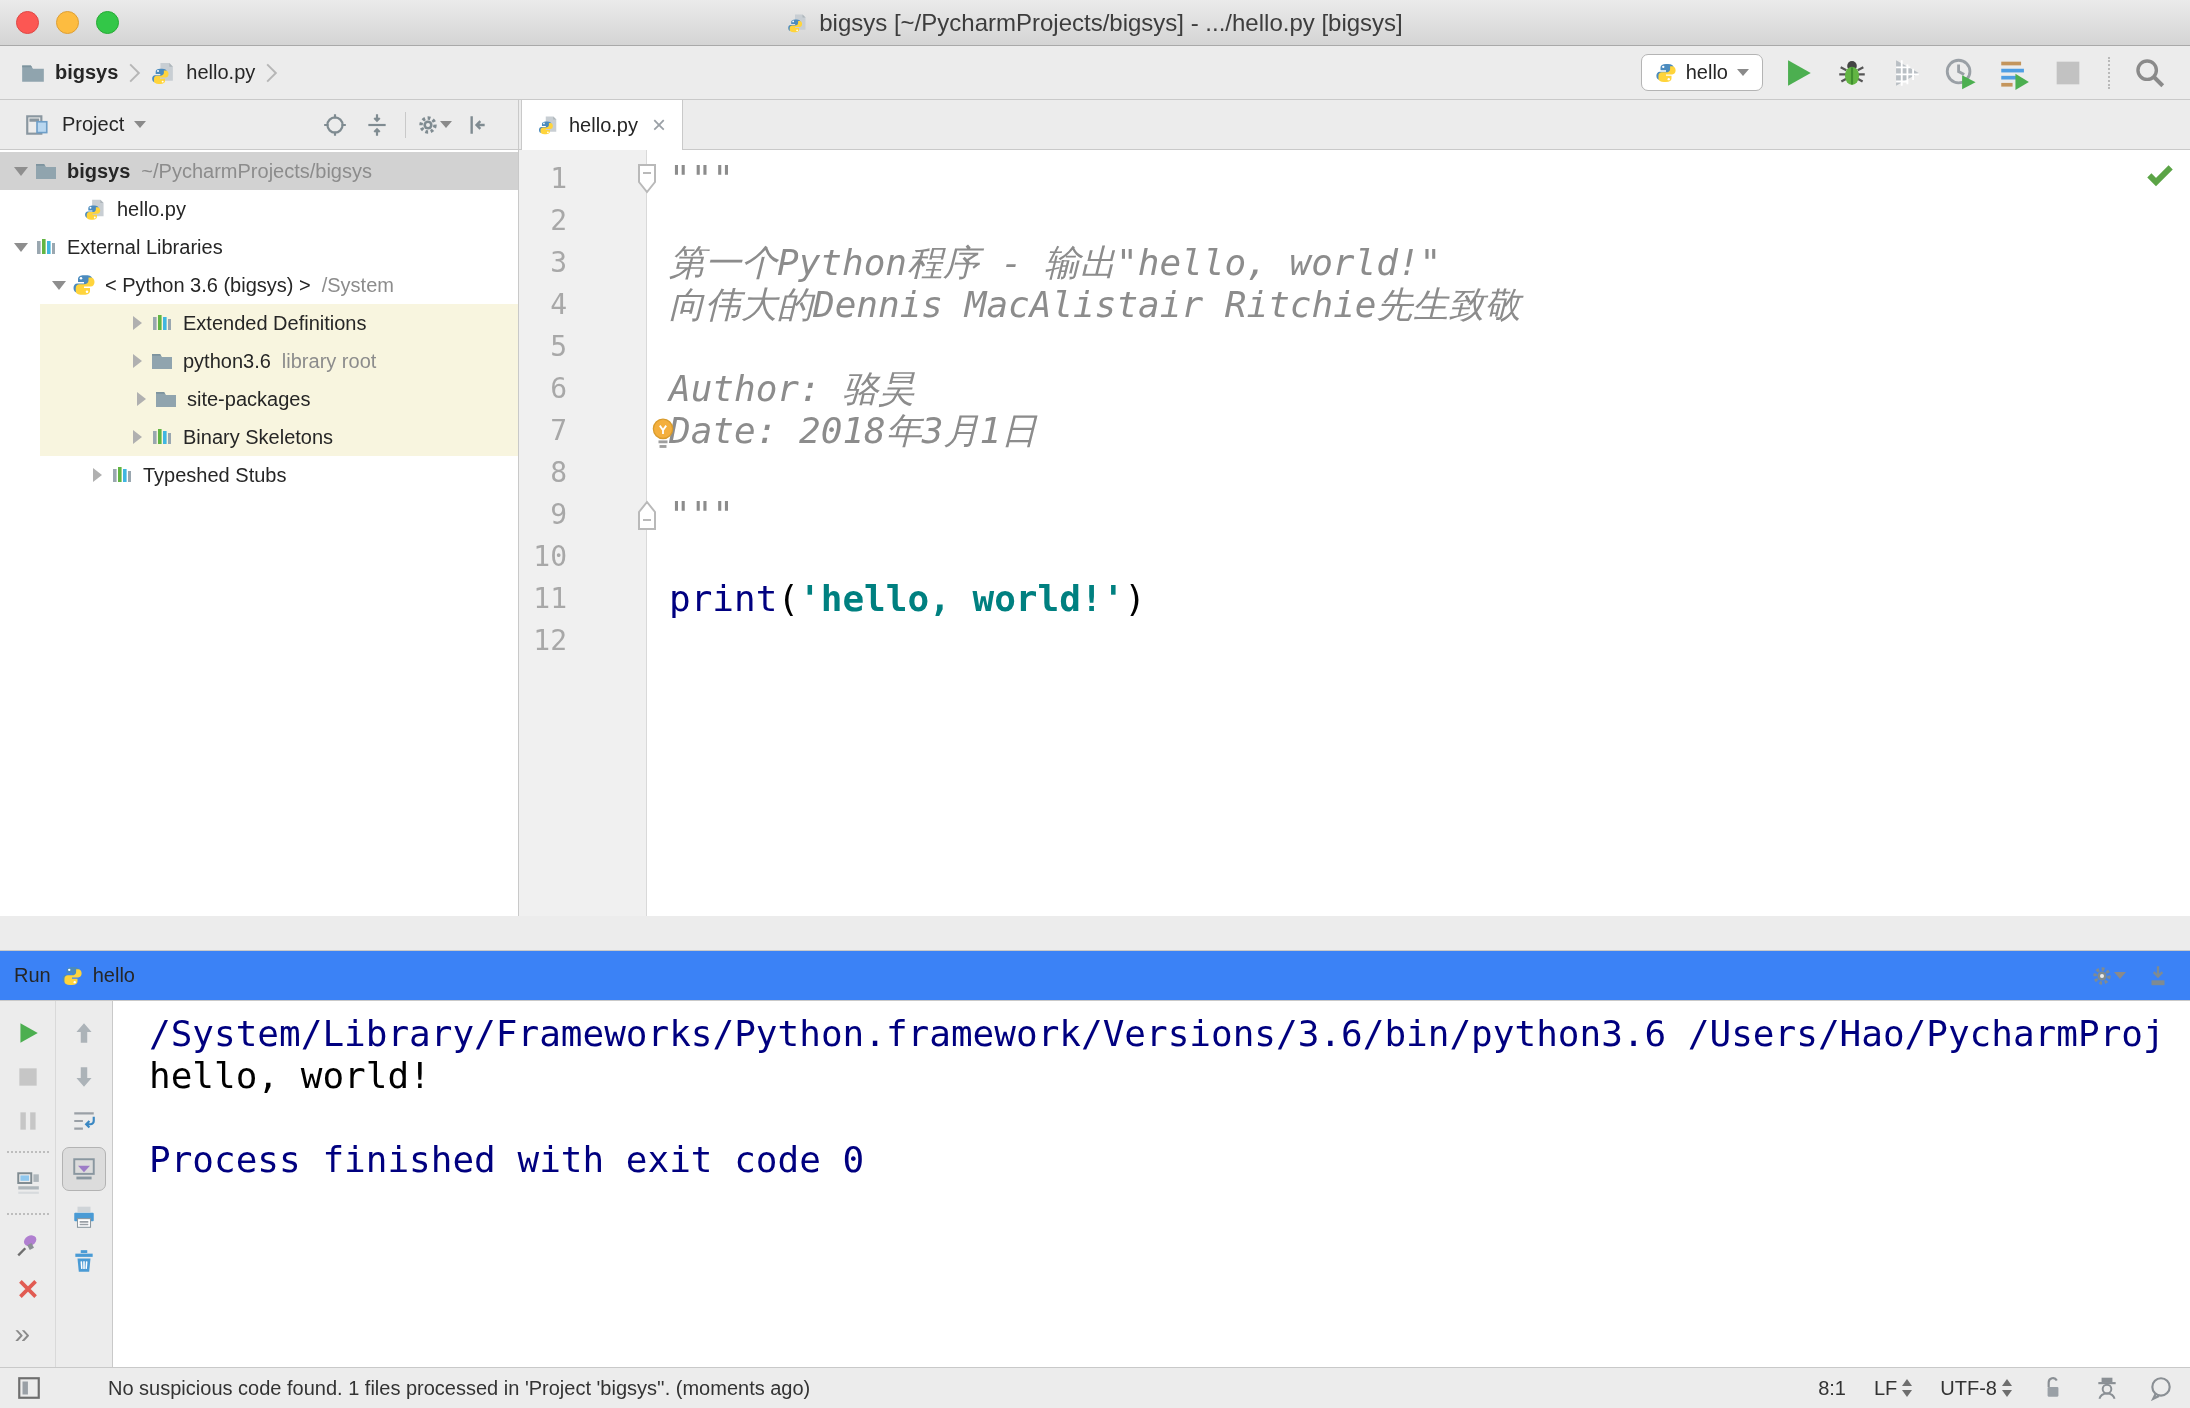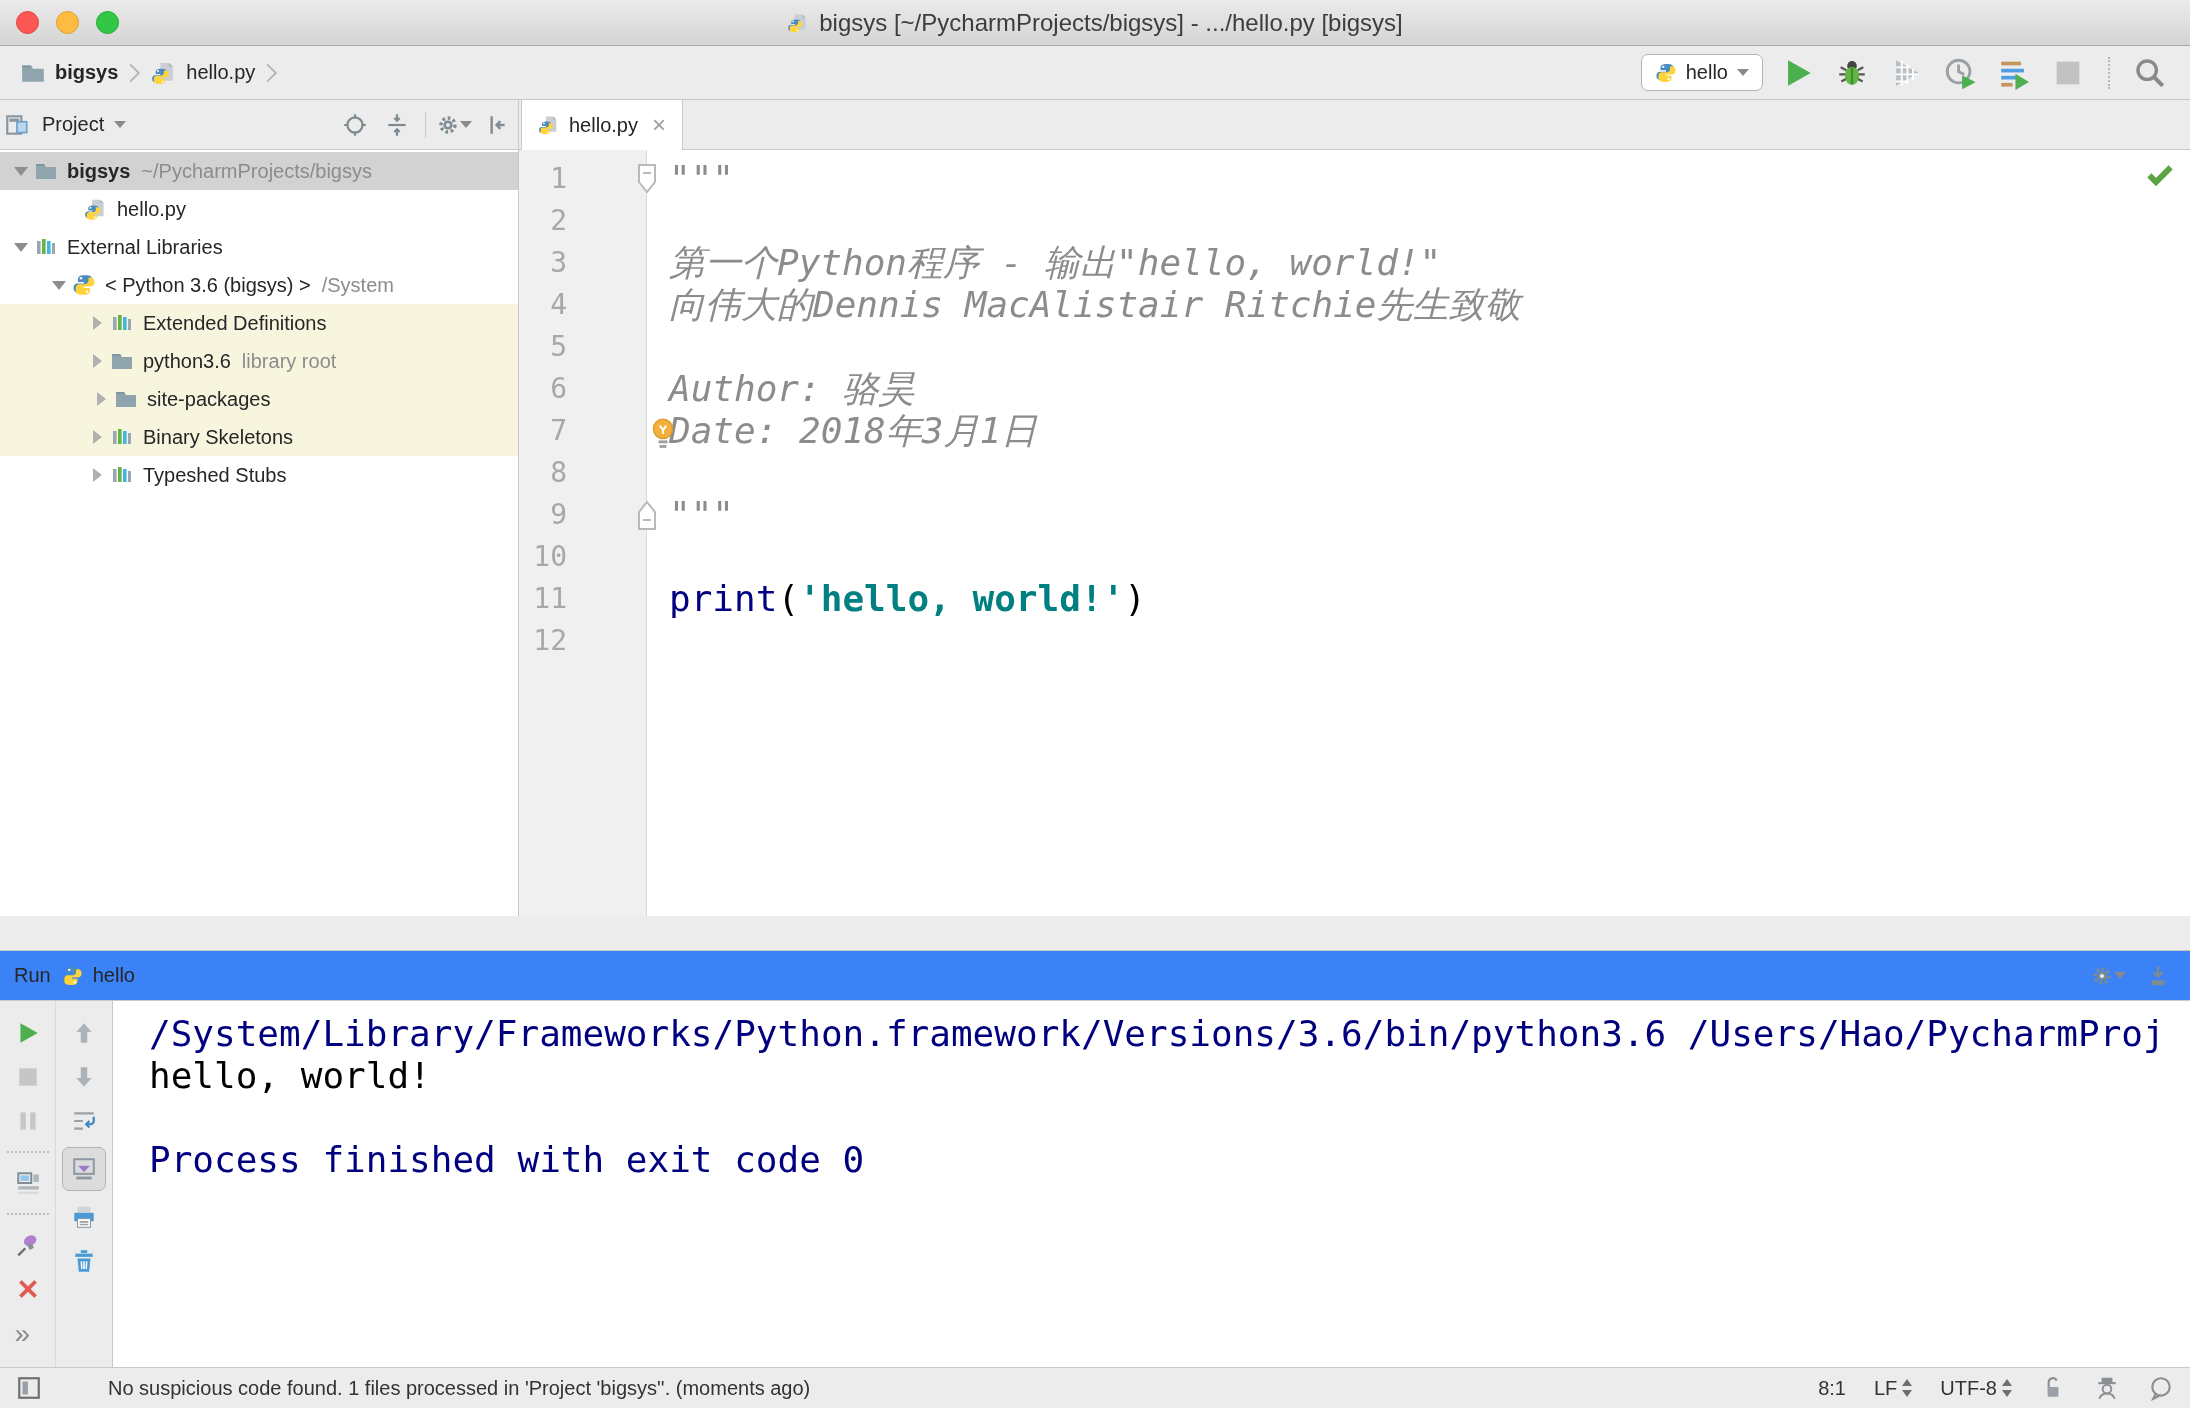--- a/index.html
+++ b/index.html
@@ -27,29 +27,29 @@
   .nav-right { display:flex; align-items:center; gap:15px; }
   .combo { display:inline-flex; align-items:center; height:37px; padding:0 13px; background:#fff; border:1px solid #b4b4b4; border-radius:7px; gap:9px; cursor:default; }
   .combo .clbl { font-size:20px; color:#262626; }
   .caret { width:0; height:0; border:6px solid transparent; border-top:7px solid #8a8a8a; margin-top:6px; }
   .tbtn { width:40px; height:40px; display:flex; align-items:center; justify-content:center; }
   .vsep { width:0; height:32px; border-left:2px dotted #b9b9b9; margin:0 6px; }
 
   
   .main { height:816px; flex:none; display:flex; }
   .project-panel { width:519px; flex:none; border-right:1px solid #c9c9c9; display:flex; flex-direction:column; background:#fff; }
-  .panel-header { height:50px; flex:none; background:#ececec; border-bottom:1px solid #c9c9c9; display:flex; align-items:center; padding:0 4px; gap:10px; }
+  .panel-header { height:50px; flex:none; background:#ececec; border-bottom:1px solid #c9c9c9; display:flex; align-items:center; padding:0 24px; gap:10px; }
   .panel-header .ph-title { font-size:20px; color:#262626; margin-left:2px; }
   .ph-actions { display:flex; align-items:center; gap:6px; }
   .ph-btn { width:36px; height:36px; display:flex; align-items:center; justify-content:center; }
   .ph-sep { width:0; height:26px; border-left:1px solid #c9c9c9; margin:0 4px; }
   .tree { flex:1; overflow:hidden; background:#fff; padding-top:2px; }
   .trow { display:flex; align-items:center; height:38px; white-space:nowrap; overflow:hidden; cursor:default; }
   .trow.sel { background:#d2d2d2; }
-  .trow.hl { background:#f8f5df; }
+  .trow.hl { background:#f8f5df;margin-left:40px; }
   .exp { width:26px; height:38px; flex:none; display:inline-flex; align-items:center; justify-content:center; }
   .exp.eo::before { content:''; border:7px solid transparent; border-top:9px solid #8e8e8e; margin-top:8px; }
   .exp.ec::before { content:''; border:7px solid transparent; border-left:9px solid #b0b0b0; margin-left:8px; }
   .i24 { width:24px; height:24px; flex:none; margin-right:9px; }
   .tlabel { font-size:20px; color:#262626; }
   .tlabel.b { font-weight:bold; }
   .tsuffix { font-size:20px; color:#8c8c8c; margin-left:11px; }
 
   
   .editor-col { flex:1; display:flex; flex-direction:column; min-width:0; }

